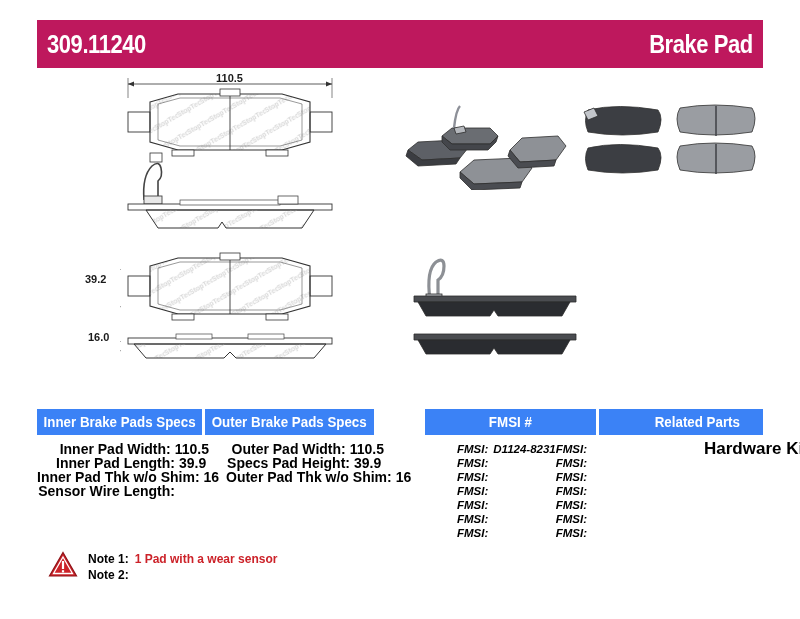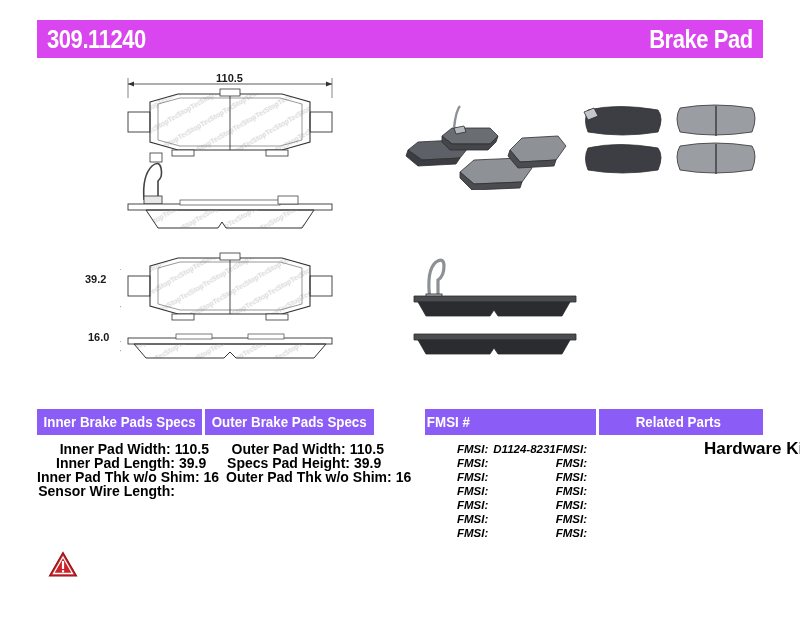--- a/index.html
+++ b/index.html
@@ -15,22 +15,22 @@
     color: #000000;
     overflow: hidden;
   }
 
   
   #header-bar {
     position: absolute;
     left: 37px;
     top: 20px;
     width: 726px;
-    height: 38px;
-    background: #d946ef;
+    height: 48px;
+    background: #be185d;
     display: flex;
     align-items: center;
     justify-content: space-between;
     padding: 6px 10px;
     box-sizing: border-box;
   }
   #header-bar .htext {
     color: #ffffff;
     font-weight: bold;
     font-size: 25px;
@@ -69,26 +69,27 @@
     top: 409px;
     width: 726px;
   }
   #table-head {
     display: flex;
     width: 100%;
     height: 26px;
     gap: 3px;
   }
   #table-head .th {
-    background: #8b5cf6;
+    background: #3b82f6;
     color: #ffffff;
     font-weight: bold;
     font-size: 14.5px;
     display: flex;
     align-items: center;
+    justify-content: center;
     transform: none;
     white-space: nowrap;
   }
   #table-head .th span {
     display: inline-block;
     transform: scaleX(0.92);
   }
   .col-inner  { width: 186px; }
   .col-outer  { width: 172px; }
   .col-fmsi   { width: 205px; margin-left: 48px; }
@@ -396,13 +397,21 @@
   </div>
 </div>
 
 <div id="notes">
   <svg id="warning-icon" viewBox="0 0 30 27">
     <path d="M15,1.5 L28.5,25 L1.5,25 Z" fill="#cc2229" stroke="#8f1318" stroke-width="1.2"></path>
     <path d="M15,6 L24.5,22.5 L5.5,22.5 Z" fill="none" stroke="#ffffff" stroke-width="1.3"></path>
     <rect x="13.9" y="10" width="2.2" height="8" fill="#ffffff"></rect>
     <rect x="13.9" y="19.2" width="2.2" height="2.2" fill="#ffffff"></rect>
   </svg>
+  <div>
+    <div class="note-line">
+      <span class="note-label">Note 1:</span><span class="note-text">1 Pad with a wear sensor</span>
+    </div>
+    <div class="note-line">
+      <span class="note-label">Note 2:</span><span class="note-text"></span>
+    </div>
+  </div>
 </div>
 
 </body></html>

